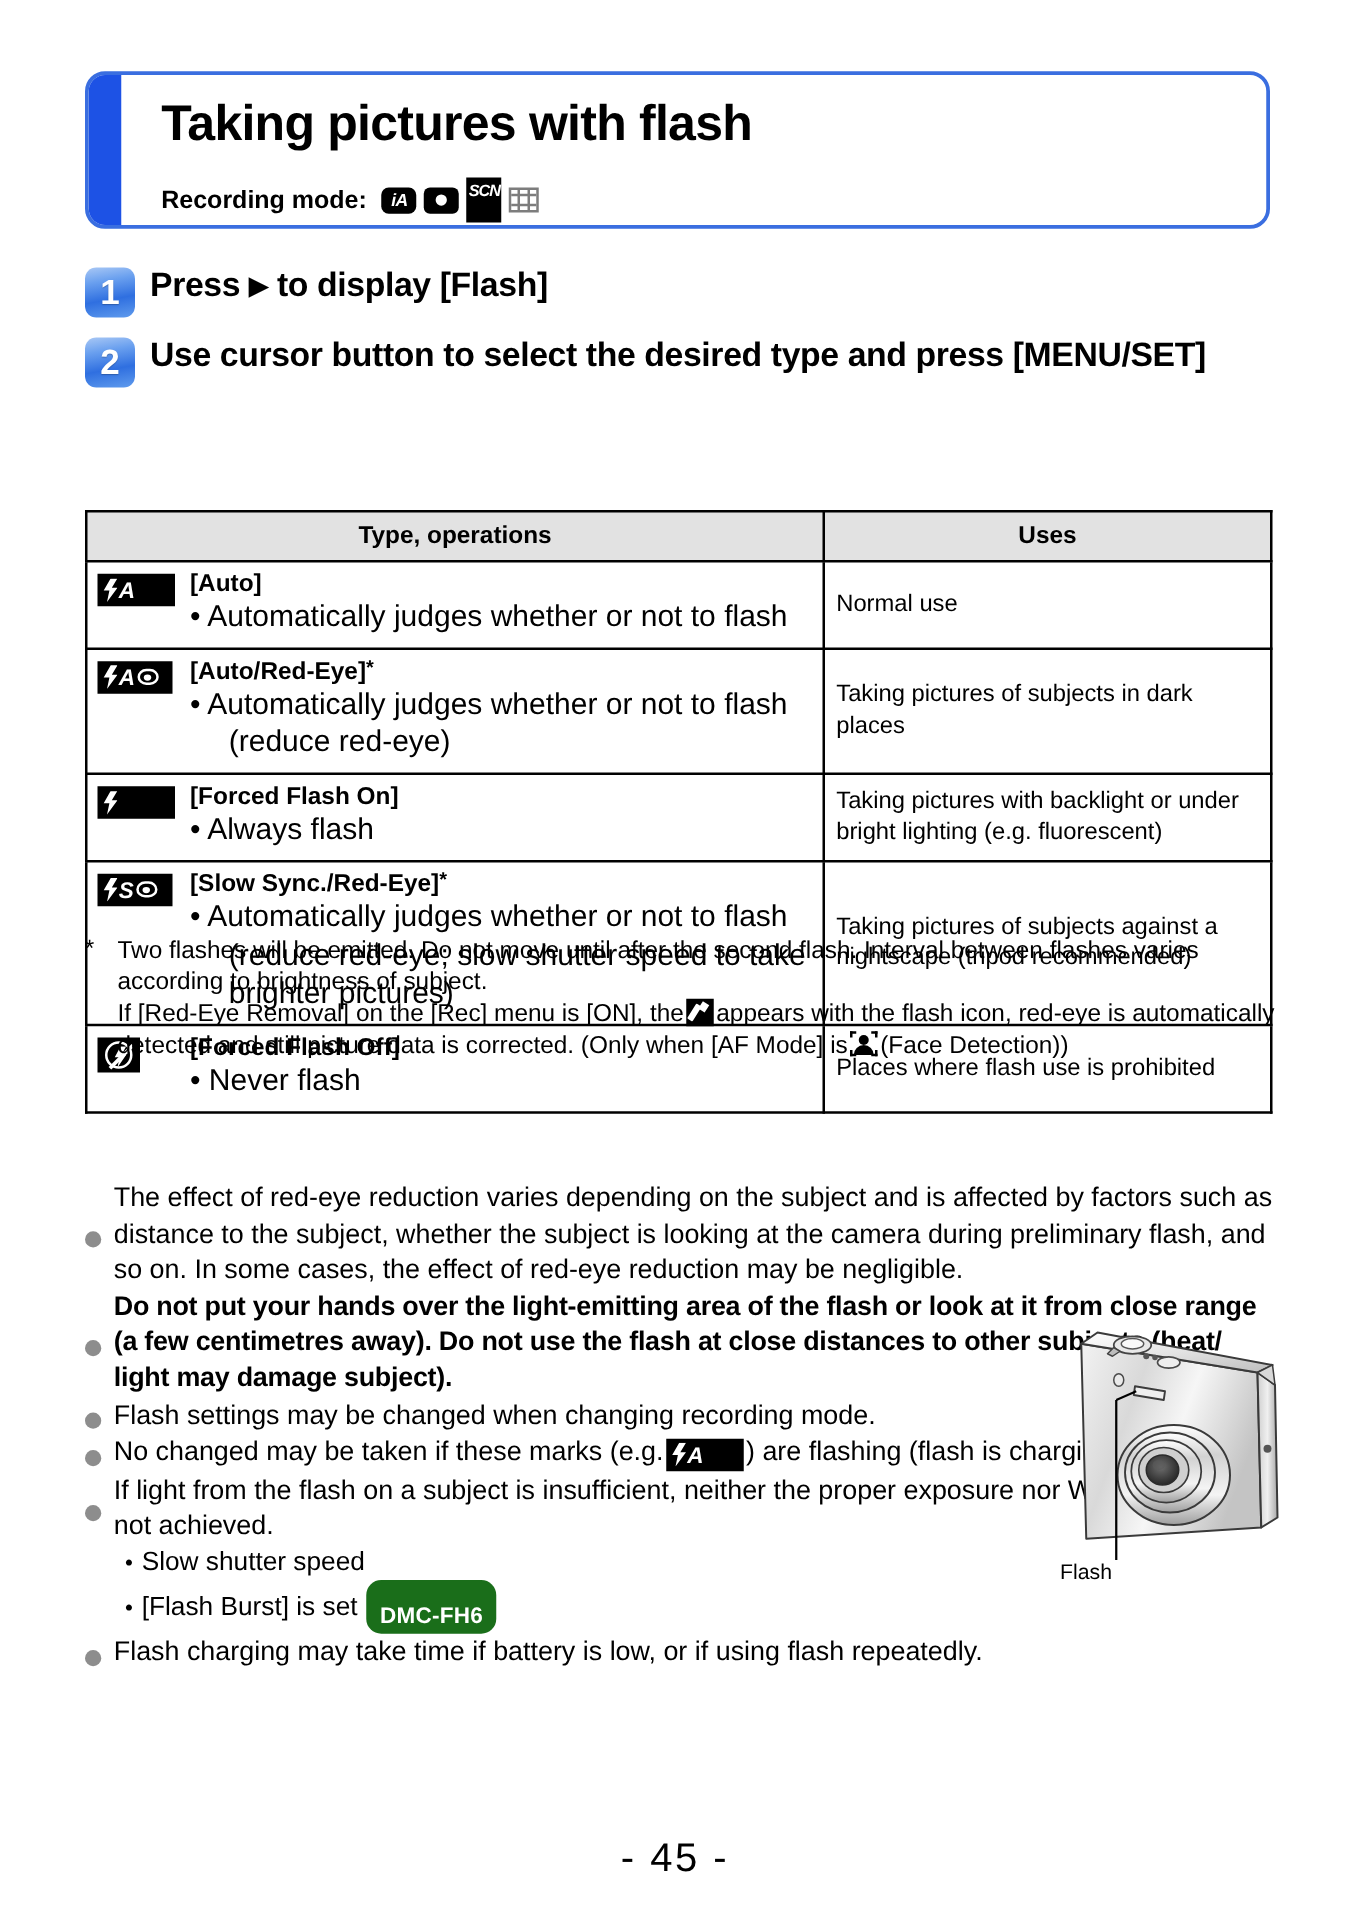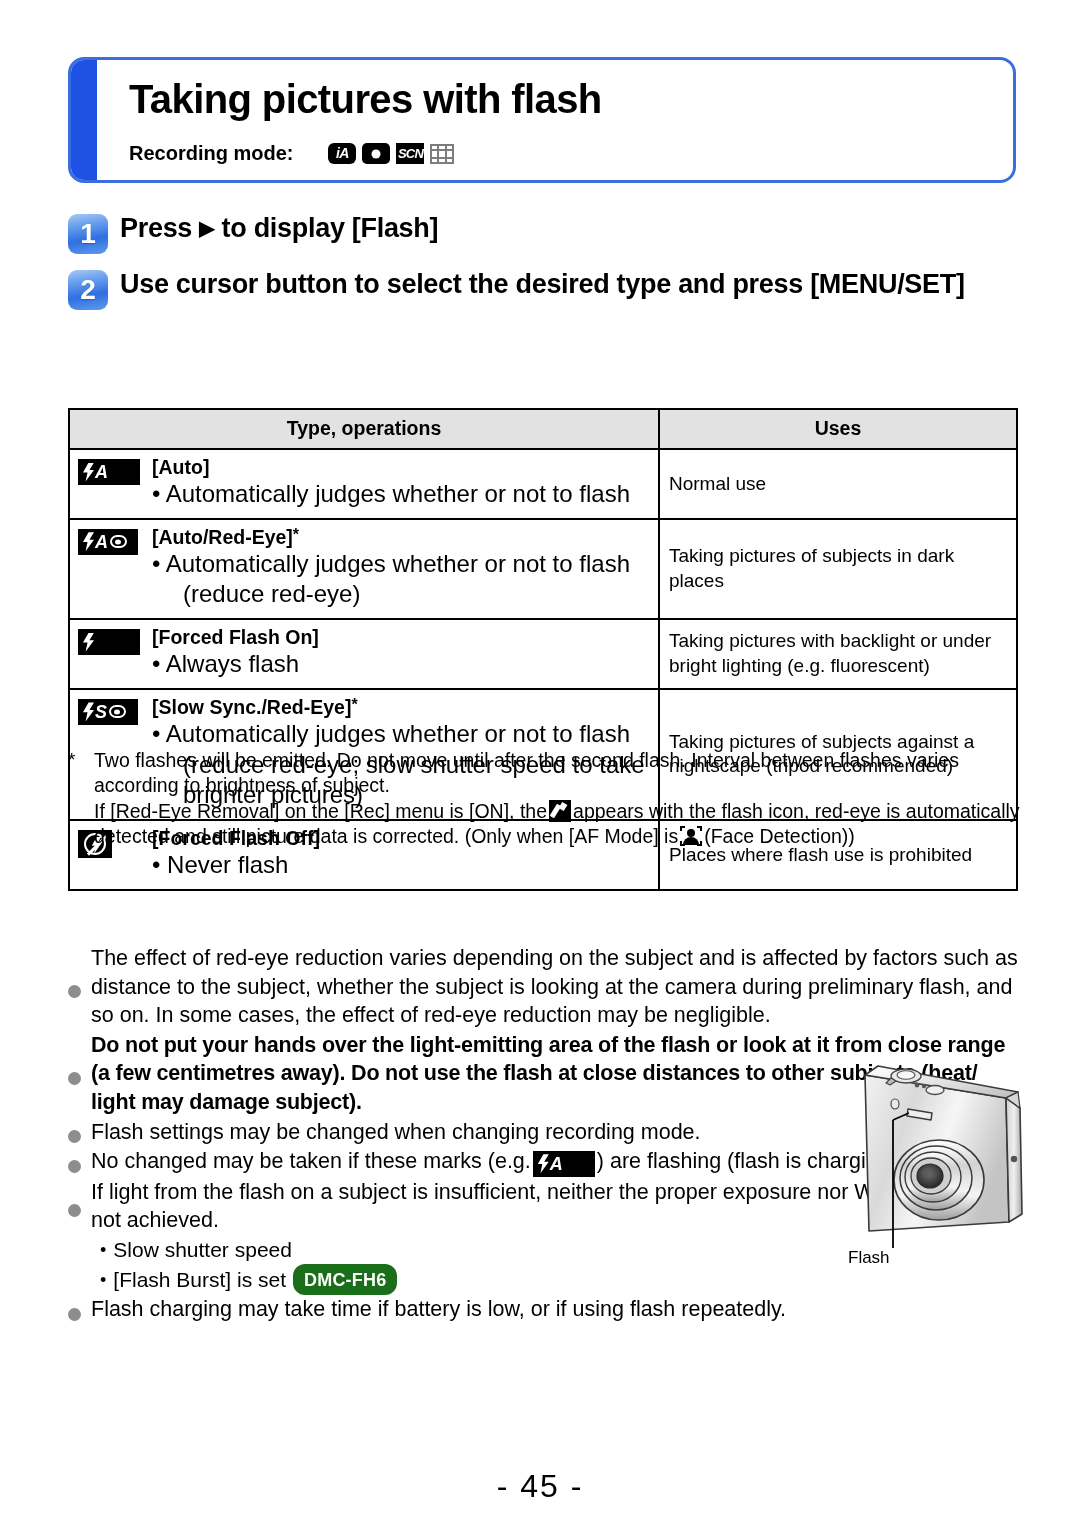--- a/index.html
+++ b/index.html
@@ -32,37 +32,37 @@
     font-size: 20px; font-weight: bold;
     display: flex; align-items: center; gap: 7px;
     white-space: nowrap;
   }
   .modeicons { display: inline-flex; align-items: center; gap: 6px; margin-left: 5px; }
 
   .ic { display: inline-block; vertical-align: middle; }
   .ic-ia {
     width: 28px; height: 21px; background: #000; border-radius: 6px;
     color: #fff; font-size: 14px; font-weight: bold; font-style: italic;
-    line-height: 21px; text-align: center; letter-spacing: -0.5px; margin-left: 23px;
+    line-height: 21px; text-align: center; letter-spacing: -0.5px;
   }
   .ic-cam {
     width: 28px; height: 21px; background: #000; border-radius: 5px;
     position: relative;
   }
   .ic-cam::before {
     content: ""; position: absolute; left: 50%; top: 50%;
     width: 9px; height: 9px; background: #fff; border-radius: 50%;
     transform: translate(-50%,-50%);
   }
   .ic-cam::after {
     content: ""; position: absolute; left: 6px; top: 2px;
     width: 7px; height: 3px; background: #000;
   }
   .ic-scn {
-    width: 28px; height: 21px; background: #000;
+    width: 28px; height: 36px; background: #000;
     color: #fff; font-size: 13px; font-weight: bold; font-style: italic;
     line-height: 21px; text-align: center; letter-spacing: -0.8px;
   }
   .ic-film {
     width: 24px; height: 20px; border: 2px solid #7d7d7d; position: relative;
     background:
       linear-gradient(#7d7d7d,#7d7d7d) 0 3px/100% 2px no-repeat,
       linear-gradient(#7d7d7d,#7d7d7d) 0 11px/100% 2px no-repeat,
       linear-gradient(#7d7d7d,#7d7d7d) 5px 0/2px 100% no-repeat,
       linear-gradient(#7d7d7d,#7d7d7d) 13px 0/2px 100% no-repeat;
@@ -199,21 +199,21 @@
   }
   .note .txt { flex: 1 1 auto; }
   .note.bold .txt { font-weight: bold; letter-spacing: -0.2px; }
   .note.narrow .txt { width: 760px; }
   .sublist { margin-left: 32px; font-size: 21px; line-height: 1.35; }
   .subitem { display: flex; align-items: center; }
   .subitem .sdot { margin-right: 7px; font-size: 18px; }
   .badge {
     display: inline-block; background: #1a6e1a; color: #fff;
     font-weight: bold; font-size: 18px; letter-spacing: 0.2px;
-    border-radius: 12px; padding: 4px 11px 3px; margin-left: 7px;
+    border-radius: 12px; padding: 16px 11px 3px; margin-left: 7px;
     vertical-align: 1px;
   }
   .inline-fi { display: inline-flex; vertical-align: -5px; margin: 0 2px; }
 
   
   .figure { position: absolute; left: 838px; top: 1052px; width: 200px; height: 250px; }
   .fig-caption {
     position: absolute; left: 848px; top: 1248px;
     font-size: 17px;
   }

